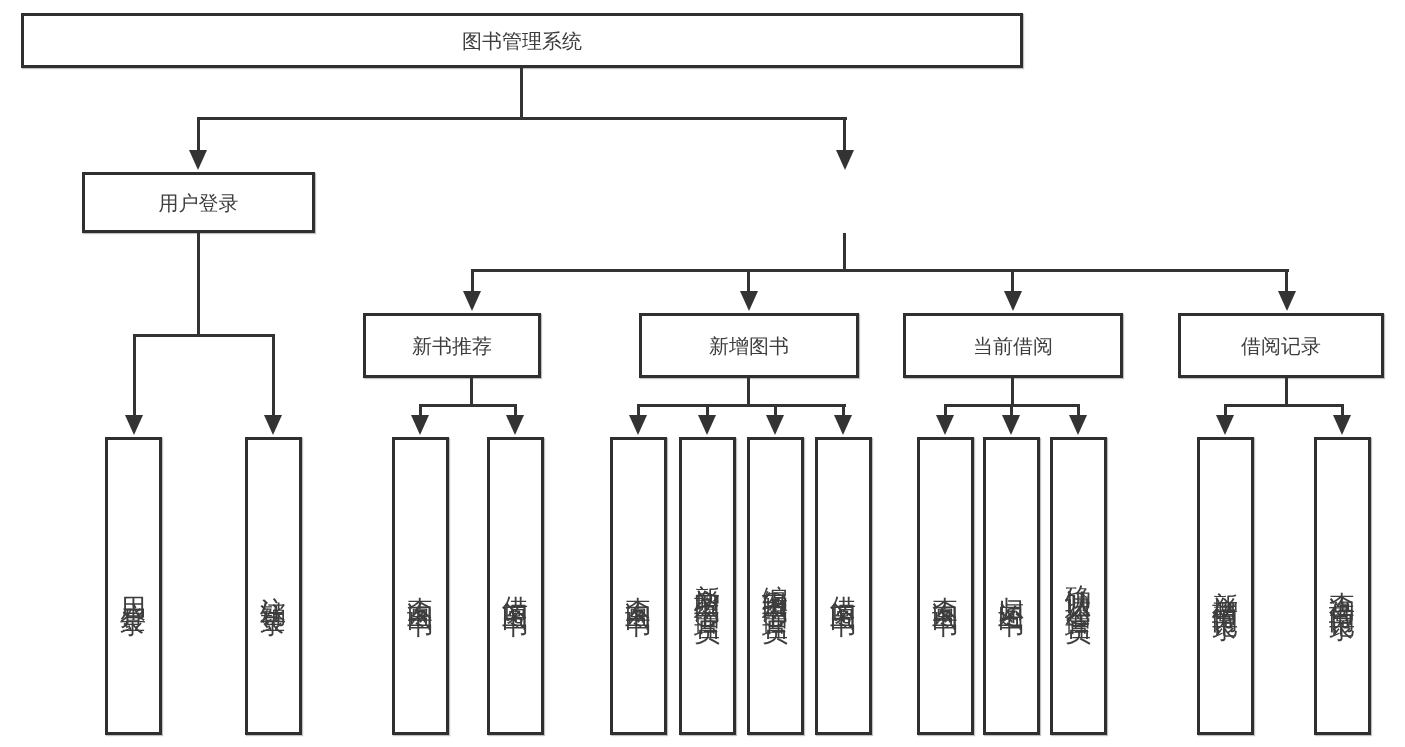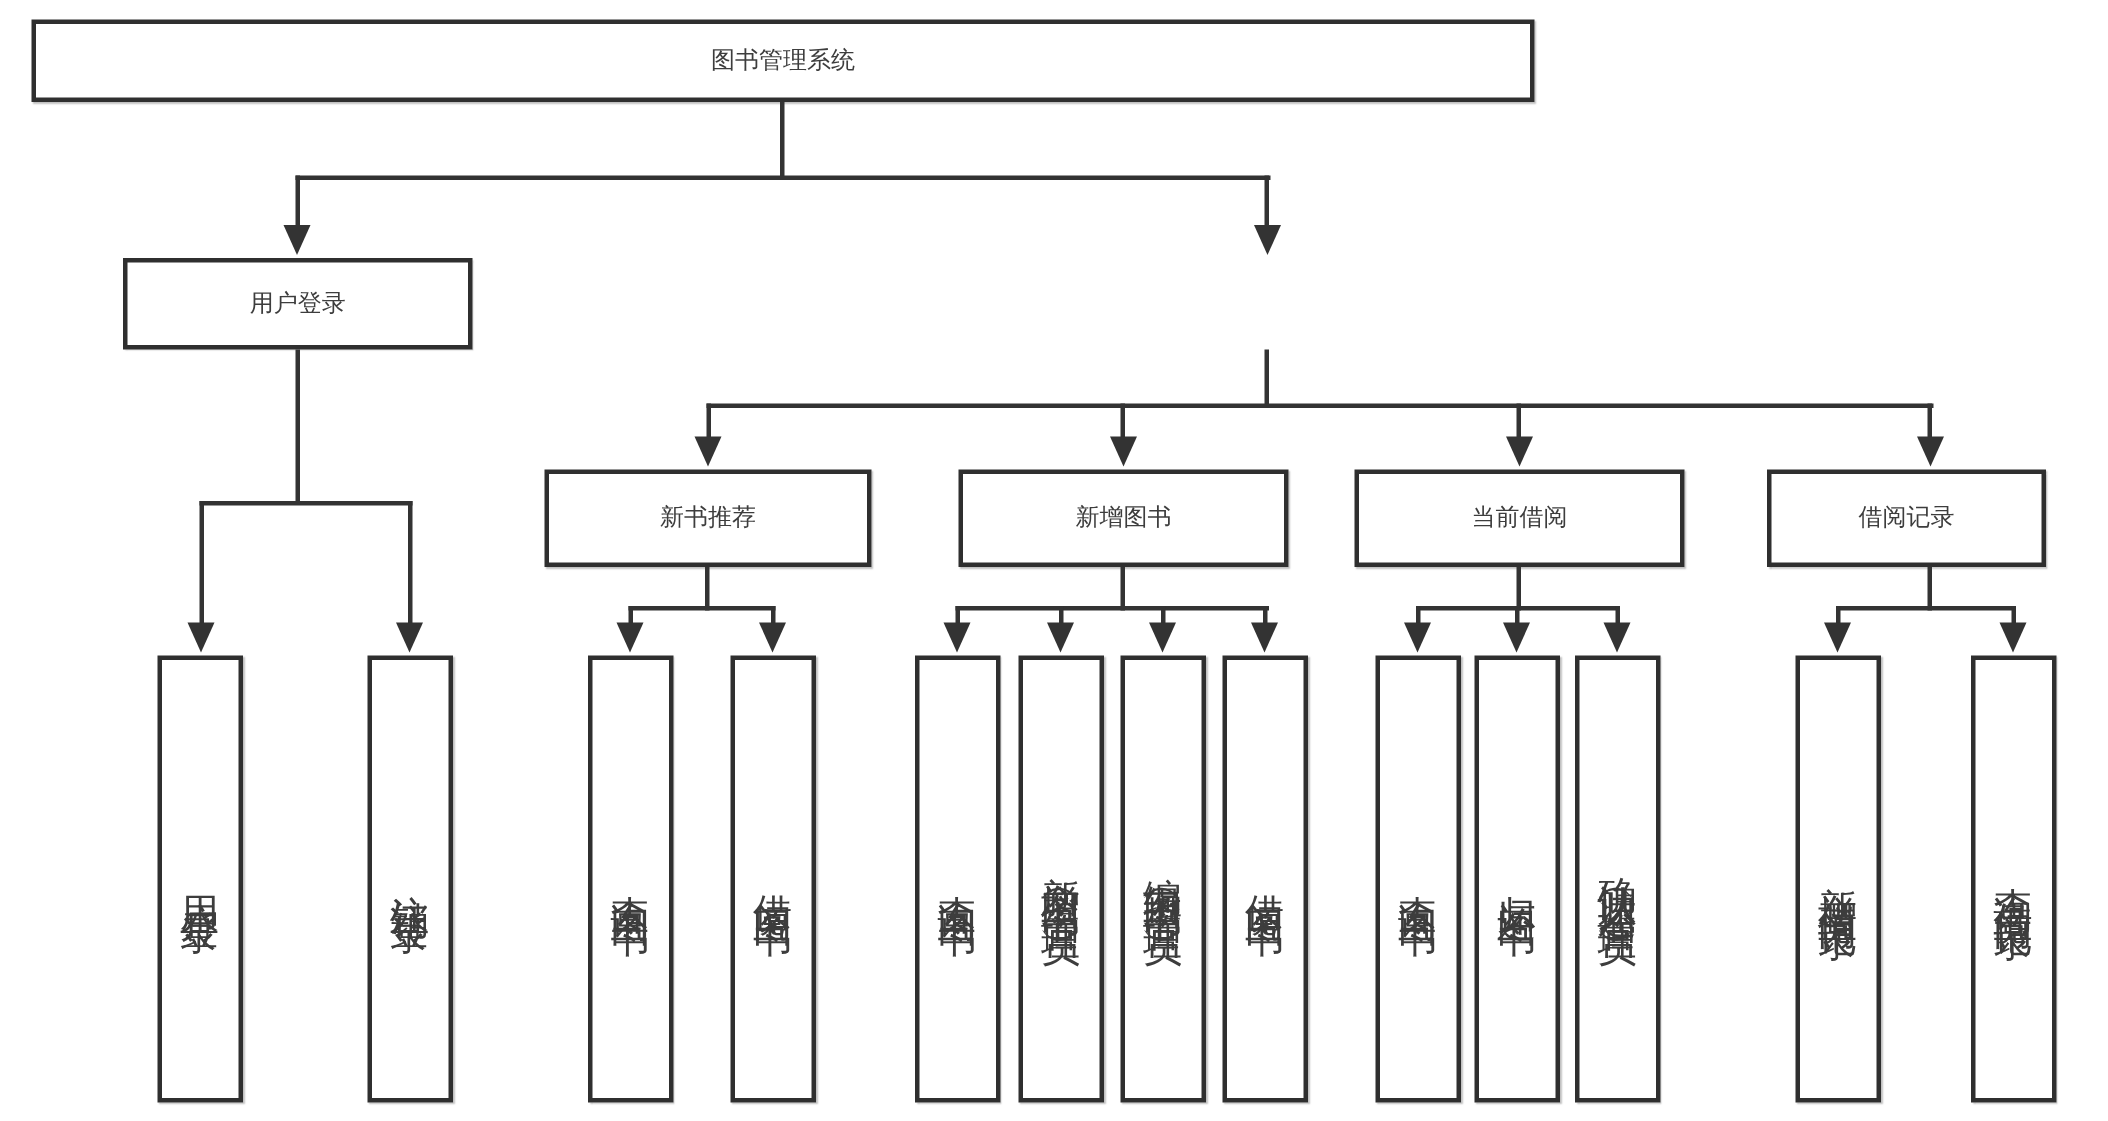--- a/index.html
+++ b/index.html
@@ -12,21 +12,21 @@
   }
   .box{
     position:absolute;
     background:#ffffff;
     border:3px solid #2f2f2f;
     box-sizing:border-box;
     display:flex;align-items:center;justify-content:center;
     color:#3d3d3d;
     box-shadow:1px 1px 1px rgba(120,120,120,0.45);
   }
-  .hlabel{font-size:16px;line-height:1;white-space:nowrap;}
+  .hlabel{font-size:20px;line-height:1;white-space:nowrap;}
   .vlabel{
     writing-mode:vertical-rl;
     font-size:26px;line-height:1;
     letter-spacing:5px;
     white-space:nowrap;
   }
   .line{position:absolute;background:#333333;}
   .arrow{
     position:absolute;width:0;height:0;
     border-left:9px solid transparent;
@@ -73,30 +73,30 @@
   <div class="line" style="left:471px;top:269px;width:818px;height:3px;"></div>
   <div class="line" style="left:471px;top:269px;width:3px;height:26px;"></div>
   <div class="arrow" style="left:463px;top:291px;"></div>
   <div class="line" style="left:747px;top:269px;width:3px;height:26px;"></div>
   <div class="arrow" style="left:740px;top:291px;"></div>
   <div class="line" style="left:1011px;top:269px;width:3px;height:26px;"></div>
   <div class="arrow" style="left:1004px;top:291px;"></div>
   <div class="line" style="left:1285px;top:269px;width:3px;height:26px;"></div>
   <div class="arrow" style="left:1278px;top:291px;"></div>
 
-  <div class="box" style="left:363px;top:313px;width:218px;height:65px;">
+  <div class="box" style="left:363px;top:313px;width:178px;height:65px;">
     <span class="hlabel">新书推荐</span>
   </div>
   <div class="box" style="left:639px;top:313px;width:220px;height:65px;">
     <span class="hlabel">新增图书</span>
   </div>
   <div class="box" style="left:903px;top:313px;width:220px;height:65px;">
     <span class="hlabel">当前借阅</span>
   </div>
-  <div class="box" style="left:1178px;top:313px;width:186px;height:65px;">
+  <div class="box" style="left:1178px;top:313px;width:206px;height:65px;">
     <span class="hlabel">借阅记录</span>
   </div>
 
   <div class="line" style="left:470px;top:378px;width:3px;height:29px;"></div>
   <div class="line" style="left:419px;top:404px;width:98px;height:3px;"></div>
   <div class="line" style="left:419px;top:404px;width:3px;height:14px;"></div>
   <div class="arrow" style="left:411px;top:415px;"></div>
   <div class="line" style="left:514px;top:404px;width:3px;height:14px;"></div>
   <div class="arrow" style="left:506px;top:415px;"></div>
 

